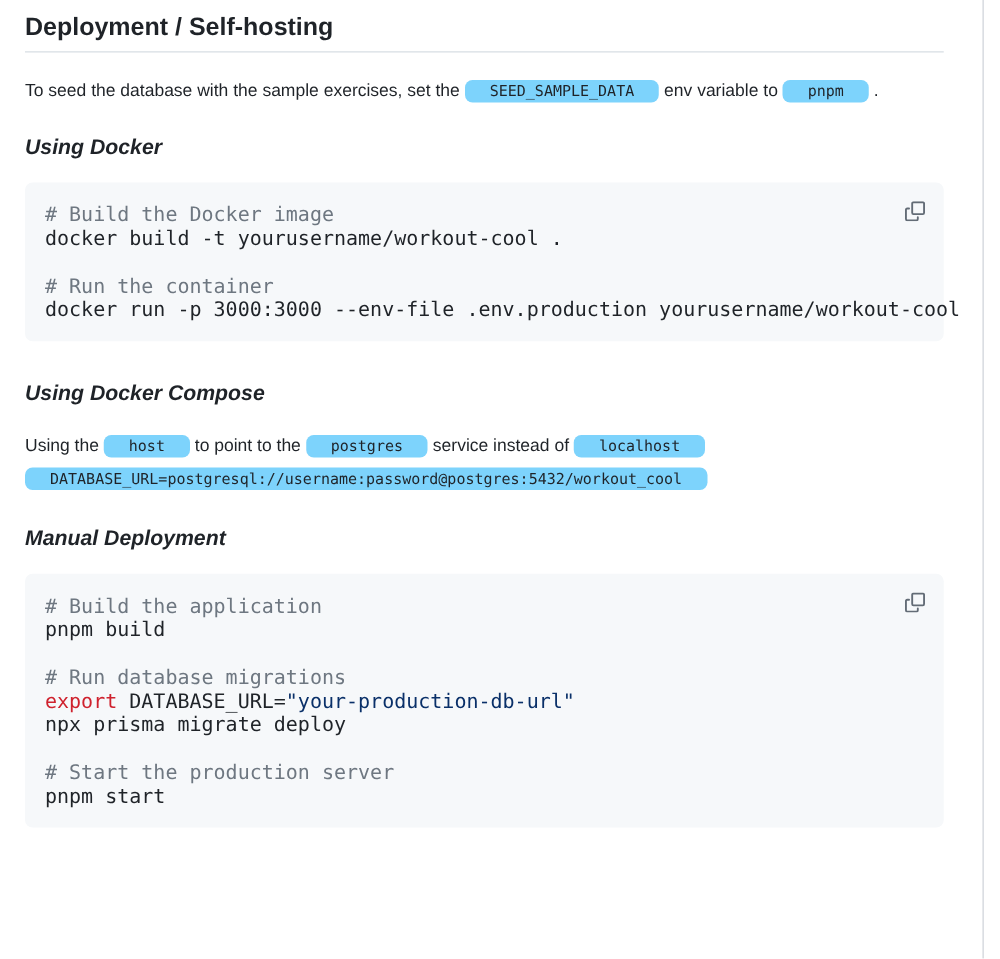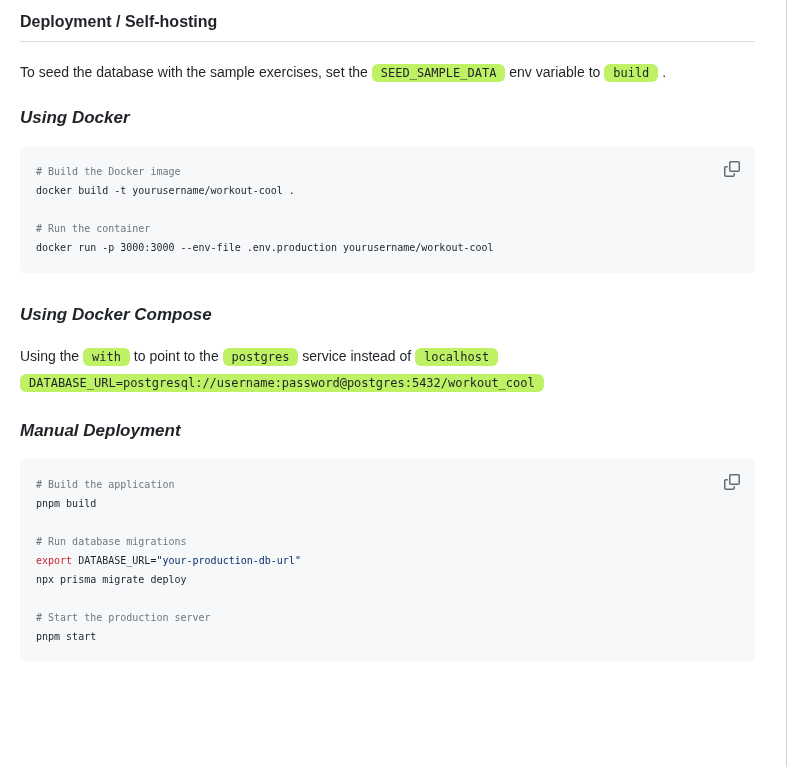--- a/index.html
+++ b/index.html
@@ -9,21 +9,21 @@
     width: 800px;
     height: 767px;
     background: #ffffff;
     font-family: "Liberation Sans", sans-serif;
     color: #1f2328;
     overflow: hidden;
   }
   .content { width: 735px; margin-left: 20px; }
 
   h1.title {
-    font-size: 16px;
+    font-size: 20px;
     line-height: 24px;
     font-weight: 700;
     margin: 10px 0 0 0;
     padding-bottom: 7px;
     border-bottom: 1px solid #d8dee4;
   }
   h2.section-heading {
     font-size: 17px;
     line-height: 23px;
     font-weight: 700;
@@ -42,39 +42,39 @@
     font-size: 14px;
     line-height: 21px;
     margin: 20px 0 0 0;
     white-space: pre-wrap;
   }
   p.db-url-line { margin-top: 3px; line-height: 22px; }
 
   code.chip {
     font-family: "DejaVu Sans Mono", monospace;
     font-size: 12px;
-    background: #bef264;
+    background: #7dd3fc;
     color: #1f2328;
-    padding: 2px 9px;
+    padding: 2px 20px;
     border-radius: 6px;
     white-space: pre;
   }
 
   .codeblock {
     position: relative;
     background: #f6f8fa;
     border-radius: 6px;
     padding: 16px;
     margin-top: 17px;
   }
   .codeblock.single { padding: 15px 16px; margin-top: 15px; }
   .codeblock pre {
     margin: 0;
     font-family: "DejaVu Sans Mono", monospace;
-    font-size: 10px;
+    font-size: 16px;
     line-height: 19px;
     color: #1f2328;
   }
   .code-line { min-height: 19px; white-space: pre; }
   .code-line .comment { color: #6e7781; }
   .code-line .keyword { color: #cf222e; }
   .code-line .string  { color: #0a3069; }
 
   .copy-btn {
     position: absolute;
@@ -103,40 +103,40 @@
   }
 </style>
 </head>
 <body>
 
 <div class="page">
   <div class="content">
 
     <h1 class="title">Deployment / Self-hosting</h1>
 
-    <p class="para"><span>To seed the database with the sample exercises, set the </span><code class="chip">SEED_SAMPLE_DATA</code><span> env variable to </span><code class="chip">build</code><span> .</span></p>
+    <p class="para"><span>To seed the database with the sample exercises, set the </span><code class="chip">SEED_SAMPLE_DATA</code><span> env variable to </span><code class="chip">pnpm</code><span> .</span></p>
 
     <h2 class="section-heading">Using Docker</h2>
 
     <div class="codeblock">
       <pre><div class="code-line"><span class="comment"># Build the Docker image</span></div><div class="code-line"><span>docker build -t yourusername/workout-cool .</span></div><div class="code-line"></div><div class="code-line"><span class="comment"># Run the container</span></div><div class="code-line"><span>docker run -p 3000:3000 --env-file .env.production yourusername/workout-cool</span></div></pre>
       <button class="copy-btn" aria-label="Copy code to clipboard">
         <span>
             <svg width="16" height="16" viewBox="0 0 16 16">
               <path d="M0 6.75C0 5.784.784 5 1.75 5h1.5a.75.75 0 0 1 0 1.5h-1.5a.25.25 0 0 0-.25.25v7.5c0 .138.112.25.25.25h7.5a.25.25 0 0 0 .25-.25v-1.5a.75.75 0 0 1 1.5 0v1.5A1.75 1.75 0 0 1 9.25 16h-7.5A1.75 1.75 0 0 1 0 14.25Z"></path>
               <path d="M5 1.75C5 .784 5.784 0 6.75 0h7.5C15.216 0 16 .784 16 1.75v7.5A1.75 1.75 0 0 1 14.25 11h-7.5A1.75 1.75 0 0 1 5 9.25Zm1.75-.25a.25.25 0 0 0-.25.25v7.5c0 .138.112.25.25.25h7.5a.25.25 0 0 0 .25-.25v-7.5a.25.25 0 0 0-.25-.25Z"></path>
             </svg>
           </span>
       </button>
     </div>
 
     <h2 class="section-heading mt30">Using Docker Compose</h2>
 
 
-    <p class="para"><span>Using the </span><code class="chip">with</code><span> to point to the </span><code class="chip">postgres</code><span> service instead of </span><code class="chip">localhost</code></p>
+    <p class="para"><span>Using the </span><code class="chip">host</code><span> to point to the </span><code class="chip">postgres</code><span> service instead of </span><code class="chip">localhost</code></p>
 
     <p class="para db-url-line"><code class="chip">DATABASE_URL=postgresql://username:password@postgres:5432/workout_cool</code></p>
 
 
     <h2 class="section-heading mt25">Manual Deployment</h2>
 
     <div class="codeblock">
       <pre><div class="code-line"><span class="comment"># Build the application</span></div><div class="code-line"><span>pnpm build</span></div><div class="code-line"></div><div class="code-line"><span class="comment"># Run database migrations</span></div><div class="code-line"><span class="keyword">export</span><span> DATABASE_URL=</span><span class="string">"your-production-db-url"</span></div><div class="code-line"><span>npx prisma migrate deploy</span></div><div class="code-line"></div><div class="code-line"><span class="comment"># Start the production server</span></div><div class="code-line"><span>pnpm start</span></div></pre>
       <button class="copy-btn" aria-label="Copy code to clipboard">
         <span>

